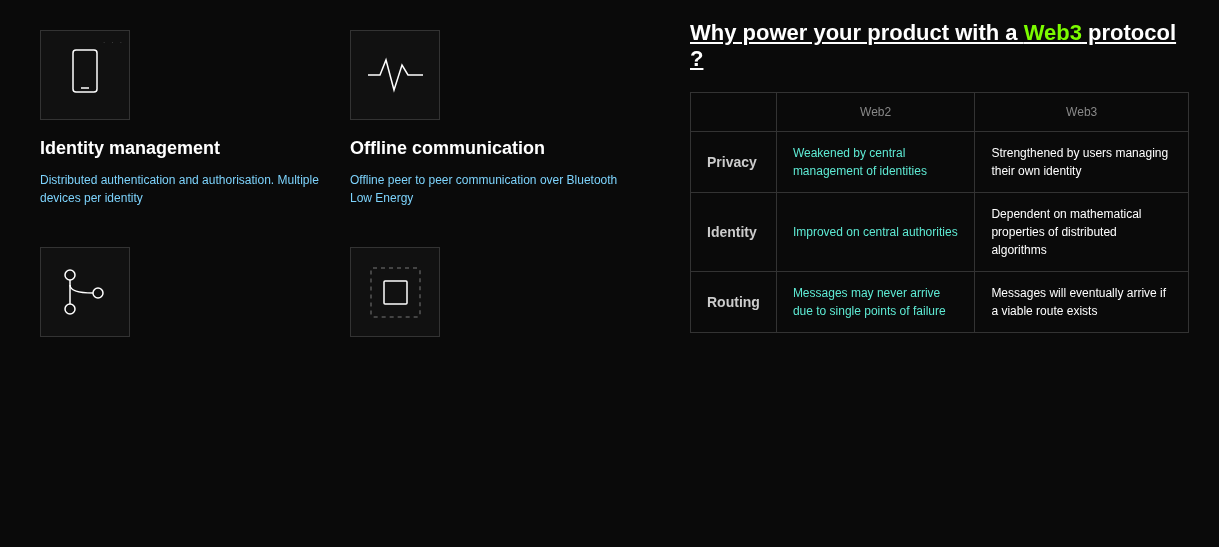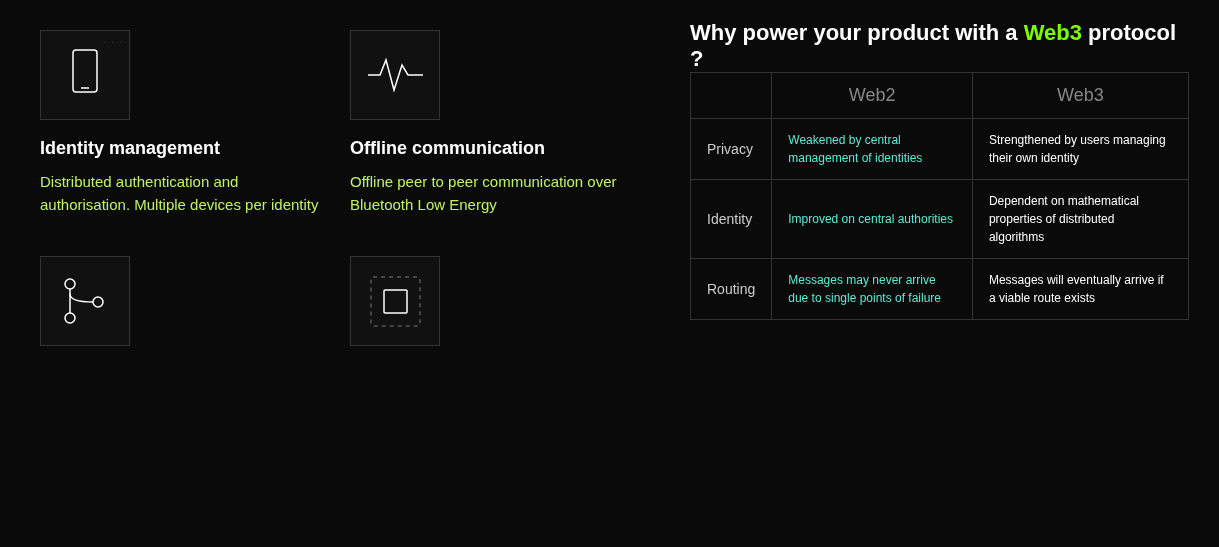--- a/index.html
+++ b/index.html
@@ -45,34 +45,36 @@
     }
 
     .feature-title {
       font-size: 18px;
       font-weight: 600;
       color: #ffffff;
       margin-bottom: 12px;
     }
 
     .feature-desc {
-      font-size: 15px;
-      color: #bef264;
+      font-size: 12px;
+      color: #7dd3fc;
       line-height: 1.5;
     }
 
     .right-section {
       flex: 1;
       padding-left: 40px;
     }
 
     .why-title {
       font-size: 22px;
       font-weight: 700;
       color: #ffffff;
+      margin-bottom: 20px;
+      text-decoration: underline;
     }
 
     .why-title .highlight {
       color: #7cfc00;
     }
 
     .comparison-table {
       width: 100%;
       border-collapse: collapse;
       border: 1px solid #333;
@@ -83,31 +85,31 @@
       border: 1px solid #333;
       padding: 12px 16px;
       vertical-align: middle;
       font-size: 12px;
     }
 
     .comparison-table thead th {
       background: #0a0a0a;
       color: #888;
       font-weight: 400;
-      font-size: 18px;
+      font-size: 12px;
     }
 
     .comparison-table thead th:first-child {
       background: #0a0a0a;
     }
 
     .comparison-table tbody tr td:first-child {
       color: #cccccc;
       font-size: 14px;
-      font-weight: 400;
+      font-weight: 700;
       background: #0a0a0a;
     }
 
     .comparison-table tbody tr td:nth-child(2) {
       color: #5eead4;
       background: #0a0a0a;
       line-height: 1.5;
     }
 
     .comparison-table tbody tr td:nth-child(3) {

